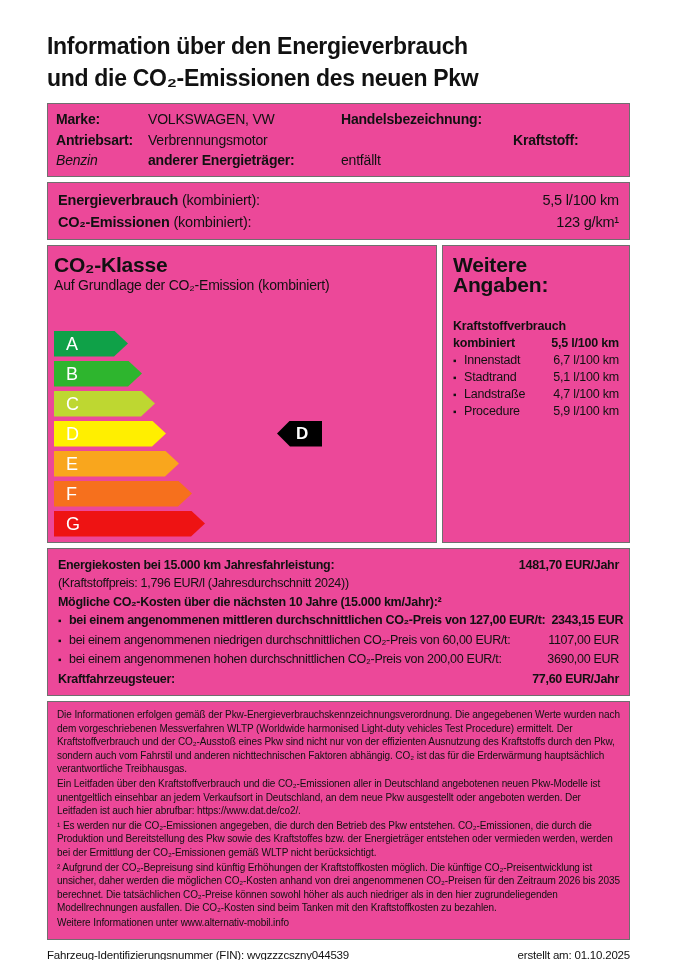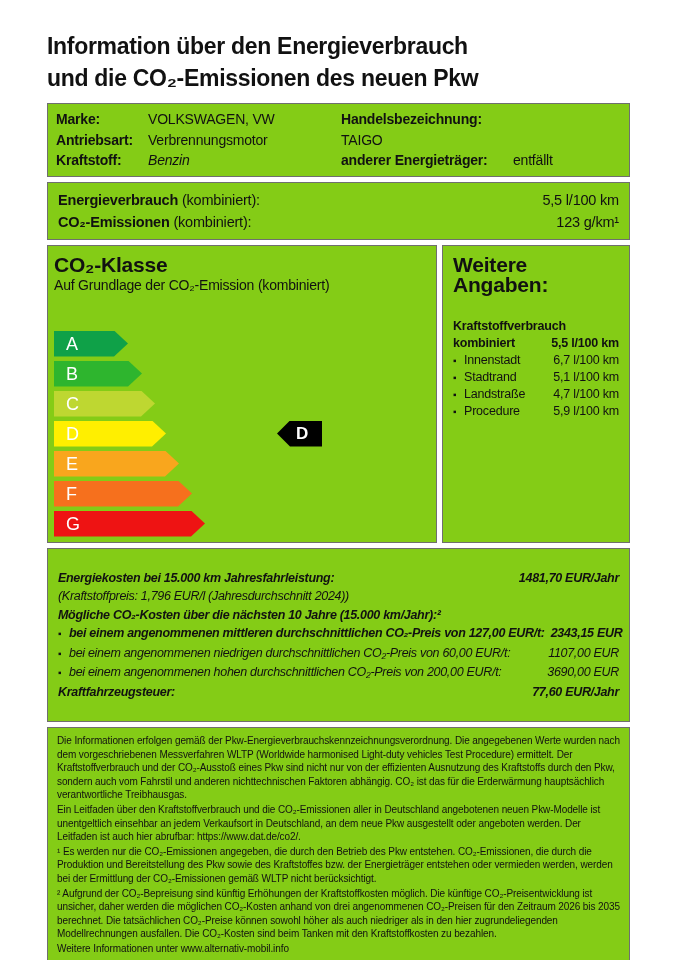--- a/index.html
+++ b/index.html
@@ -3,21 +3,21 @@
 <meta charset="utf-8">
 <style>
   html,body{margin:0;padding:0;}
   body{
     width:677px;height:960px;background:#ffffff;
     font-family:"Liberation Sans","DejaVu Sans",sans-serif;
     color:#111;-webkit-font-smoothing:antialiased;
   }
   .page{box-sizing:border-box;width:677px;height:960px;padding:30px 47px 0 47px;overflow:hidden;}
   .title{font-size:23px;font-weight:700;line-height:32px;margin:0 0 9px 0;letter-spacing:-0.3px;}
-  .box{border:1.5px solid #6f6f6f;margin-bottom:5px;background:#84cc16;box-sizing:border-box;}
+  .box{border:1.5px solid #6f6f6f;margin-bottom:5px;background:#ec4899;box-sizing:border-box;}
 
   
   .vgrid{display:grid;grid-template-columns:92px 193px 172px 1fr;padding:5px 8px;
          font-size:14px;line-height:20.5px;letter-spacing:-0.2px;}
   .b{font-weight:700;}
   .i{font-style:italic;}
 
   
   .consumption{padding:6px 0;}
   .crow{display:flex;justify-content:space-between;padding:0 10px;font-size:14.5px;line-height:22px;letter-spacing:-0.2px;}
@@ -38,21 +38,21 @@
 
   .co2-right{width:188px;padding:9px 10px;margin-bottom:0;}
   .wa-sub{font-size:12.5px;font-weight:700;margin-top:23px;line-height:17px;letter-spacing:-0.2px;}
   .wa-row{display:flex;font-size:12.5px;line-height:17px;letter-spacing:-0.2px;}
   .wa-row .lbl{flex:1;white-space:nowrap;}
   .wa-row .val{text-align:right;white-space:nowrap;}
   .wa-row .blt{width:11px;font-size:10px;}
   .wa-row.bold{font-weight:700;}
 
   
-  .costs{padding:20px 10px;font-size:12.5px;line-height:18.5px;letter-spacing:-0.3px;font-style:italic;}
+  .costs{padding:7px 10px;font-size:12.5px;line-height:18.5px;letter-spacing:-0.3px;}
   .cost-row{display:flex;justify-content:space-between;}
   .cost-row .t{white-space:nowrap;}
   .cost-row .v{white-space:nowrap;padding-left:6px;}
   .cost-row .blt{width:11px;font-size:10px;display:inline-block;}
 
   
   .fine{padding:6px 9px 8px 9px;font-size:10px;line-height:13.6px;letter-spacing:-0.1px;margin-bottom:0;}
   .fine p{margin:0 0 1px 0;}
 
   .footer{display:flex;justify-content:space-between;margin-top:9px;font-size:11.5px;letter-spacing:-0.2px;}
@@ -69,21 +69,20 @@
 
   <div class="box">
     <div class="vgrid">
       <span class="b">Marke:</span>
       <span>VOLKSWAGEN, VW</span>
       <span class="b">Handelsbezeichnung:</span>
       <span></span>
 
       <span class="b">Antriebsart:</span>
       <span>Verbrennungsmotor</span>
-      <span>TAIGO</span>
       <span></span>
 
       <span class="b">Kraftstoff:</span>
       <span class="i">Benzin</span>
       <span class="b">anderer Energieträger:</span>
       <span>entfällt</span>
     </div>
   </div>
 
   <div class="box consumption">

